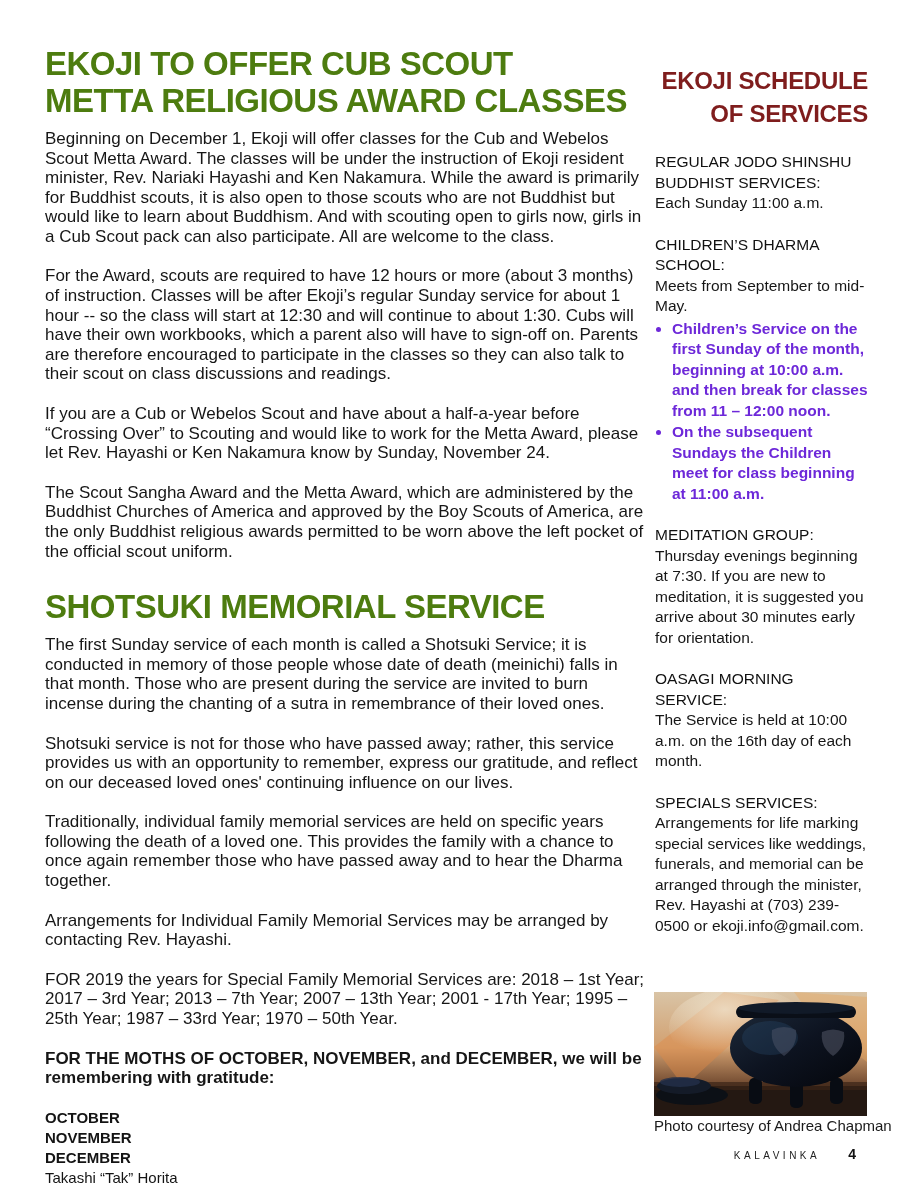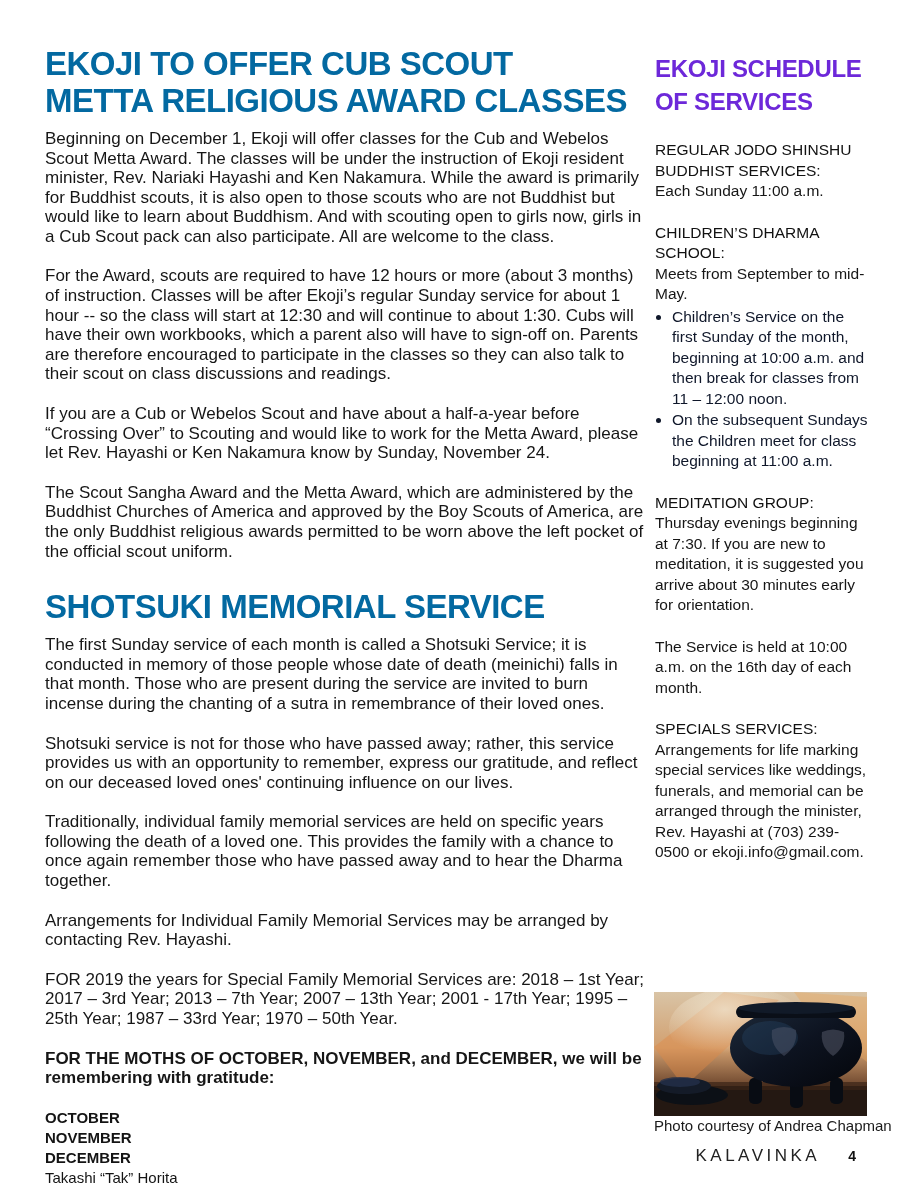--- a/index.html
+++ b/index.html
@@ -6,61 +6,61 @@
   body{
     width:918px;height:1187px;background:#ffffff;color:#141414;
     font-family:"Liberation Sans", sans-serif;overflow:hidden;
   }
   .page{position:relative;width:918px;height:1187px;background:#ffffff;}
 
   
   .main{position:absolute;left:45px;top:46px;width:600px;}
   .article-title{
     font-size:33px;font-weight:900;letter-spacing:-0.5px;line-height:1.12;
-    color:#0369a1;margin:0 0 9px 0;
+    color:#4d7c0f;margin:0 0 9px 0;
   }
   .article-title .tline{display:block;}
   p.body{font-size:17px;line-height:19.6px;margin:0 0 20px 0;color:#161616;}
   p.body.bold-note{font-weight:bold;margin-bottom:18px;}
   .article2-title{margin-top:28px;}
 
   .months{display:flex;margin-top:20px;flex-direction:column;}
   .month-col{font-size:15px;line-height:20px;}
   .month-col .m-label{font-weight:bold;}
   .col-oct{width:192px;}
   .col-nov{width:195px;}
   .col-dec{flex:1;}
   .month-entry{font-weight:normal;}
 
   
   .sidebar{position:absolute;left:655px;top:48px;width:213px;}
   .sidebar-title{
     font-size:24px;font-weight:900;letter-spacing:-0.3px;line-height:1.38;
-    color:#6d28d9;margin:4px 0 22px 0;
+    color:#7f1d1d;margin:16px 0 22px 0;text-align:right;
   }
   .sidebar-title .tline{display:block;}
   .s-section{margin-bottom:21px;}
   .s-head{font-size:15.5px;line-height:20.5px;color:#111;}
   .s-body{font-size:15.5px;line-height:20.5px;color:#161616;}
   .s-bullets{margin:2px 0 0 0;padding-left:17px;}
-  .s-bullets li{font-size:15.5px;line-height:20.5px;margin-bottom:1px;color:#0f172a;}
+  .s-bullets li{font-size:15.5px;line-height:20.5px;margin-bottom:1px;color:#6d28d9;font-weight:bold;}
 
   
   .photo-wrap{position:absolute;left:654px;top:992px;width:213px;height:124px;overflow:hidden;}
   .photo-caption{
     position:absolute;left:654px;top:1119px;width:240px;
     font-size:15px;line-height:14px;color:#1a1a1a;
   }
 
   
   .footer{
     position:absolute;top:1146px;right:62px;
     display:flex;align-items:baseline;gap:28px;
   }
-  .footer-brand{font-size:17px;letter-spacing:3.5px;color:#222;font-weight:400;}
+  .footer-brand{font-size:10px;letter-spacing:3.5px;color:#222;font-weight:400;}
   .footer-page{font-size:14px;font-weight:bold;color:#111;}
 </style>
 </head>
 <body>
 
 <div class="page">
 
   <div class="main">
 
     <h1 class="article-title">
@@ -119,20 +119,21 @@
         <li>On the subsequent Sundays the Children meet for class beginning at 11:00 a.m.</li>
       </ul>
     </div>
 
     <div class="s-section">
       <div class="s-head">MEDITATION GROUP:</div>
       <div class="s-body">Thursday evenings beginning at 7:30.  If you are new to meditation, it is suggested you arrive about 30 minutes early for orientation.</div>
     </div>
 
     <div class="s-section">
+      <div class="s-head">OASAGI MORNING SERVICE:</div>
       <div class="s-body">The Service is held at 10:00 a.m. on the 16th day of each month.</div>
     </div>
 
     <div class="s-section">
       <div class="s-head">SPECIALS SERVICES:</div>
       <div class="s-body">Arrangements for life marking special services like weddings, funerals, and memorial can be arranged through the minister, Rev. Hayashi at (703) 239-0500 or ekoji.info@gmail.com.</div>
     </div>
 
 
   </div>

